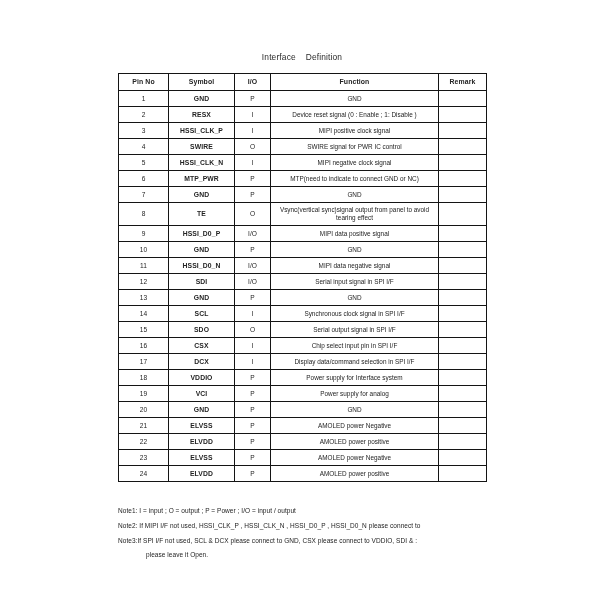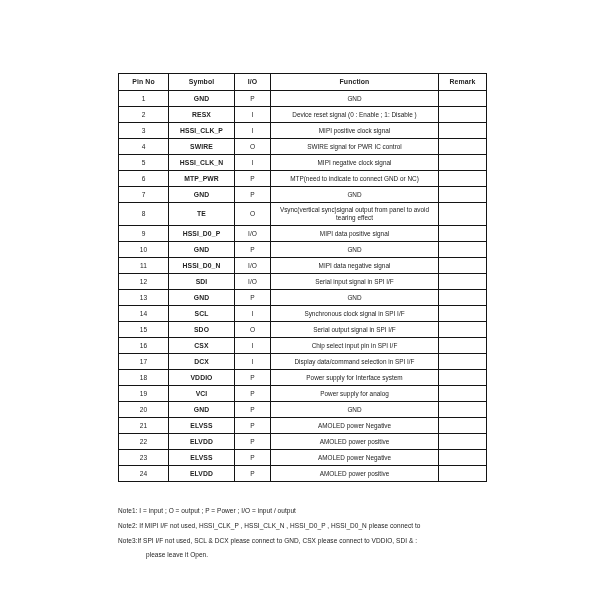--- a/index.html
+++ b/index.html
@@ -119,20 +119,21 @@
   }
   .note-line.indent {
     padding-left: 28px;
   }
 </style>
 </head>
 <body>
 
 <div id="page">
 
+  <div class="doc-title">Interface    Definition</div>
 
   <table class="pin-table">
     <colgroup>
       <col class="c-pin">
         <col class="c-symbol">
         <col class="c-io">
         <col class="c-func">
         <col class="c-remark">
     </colgroup>
     <thead>

